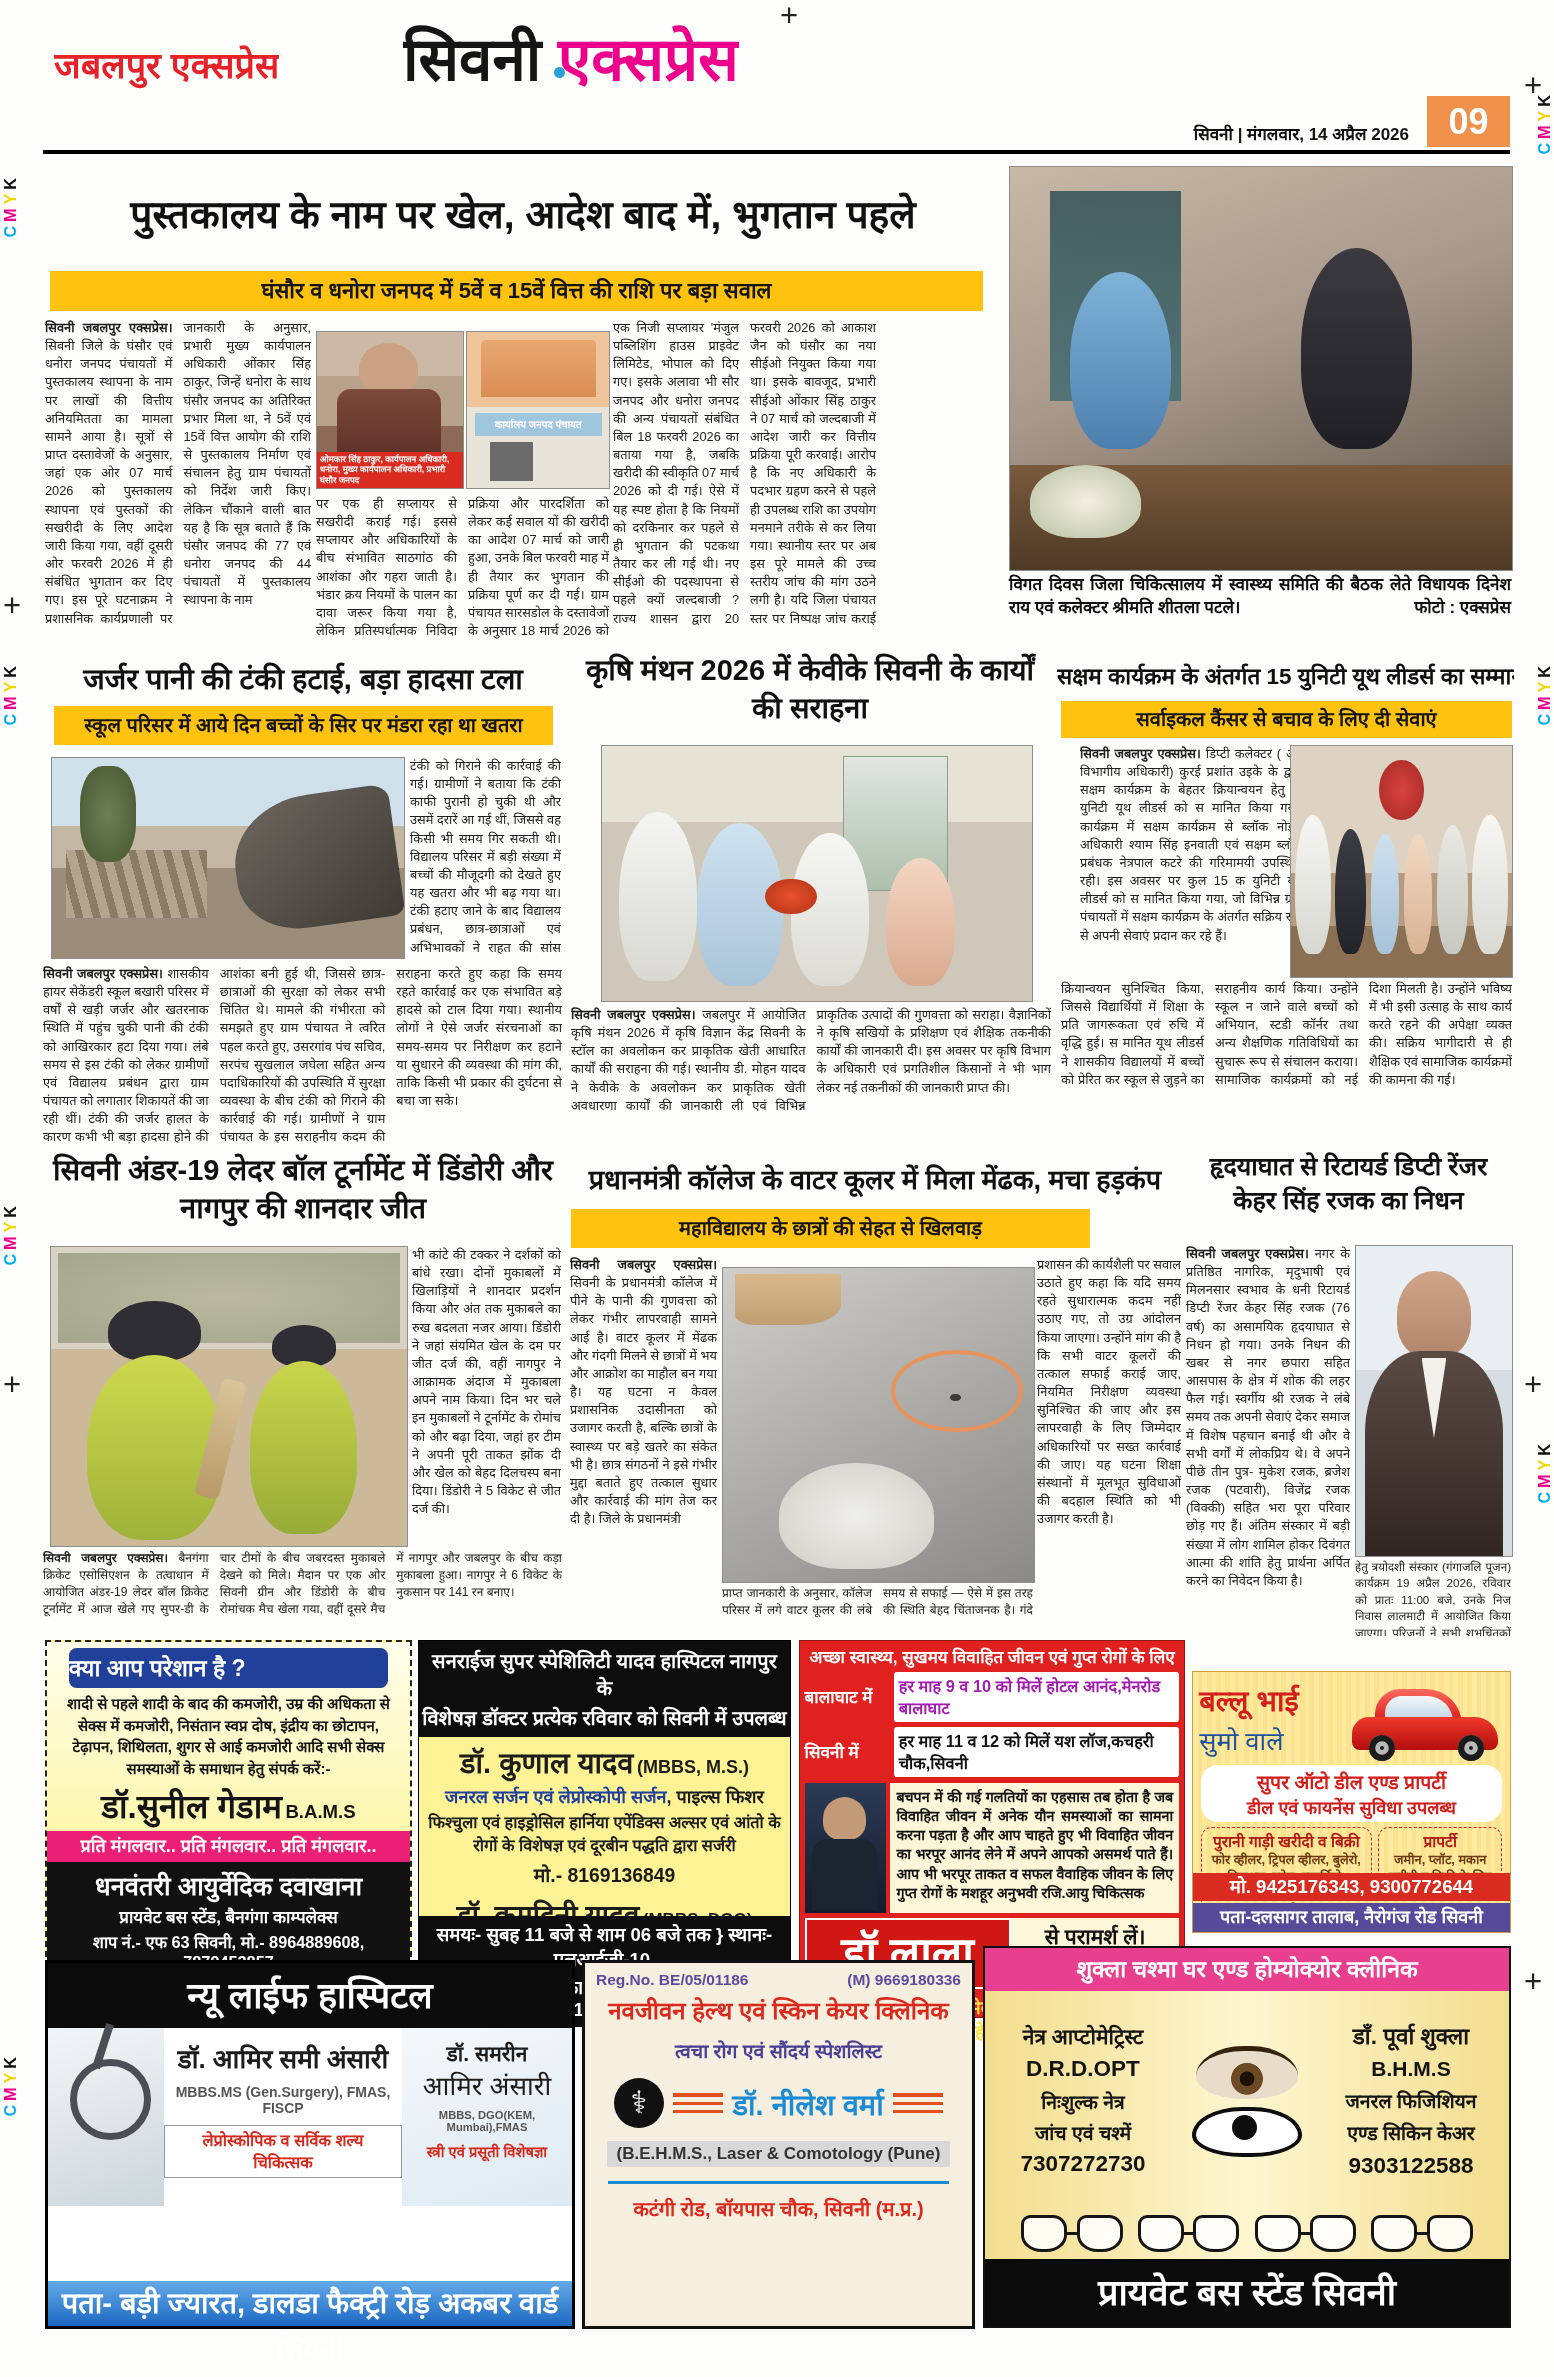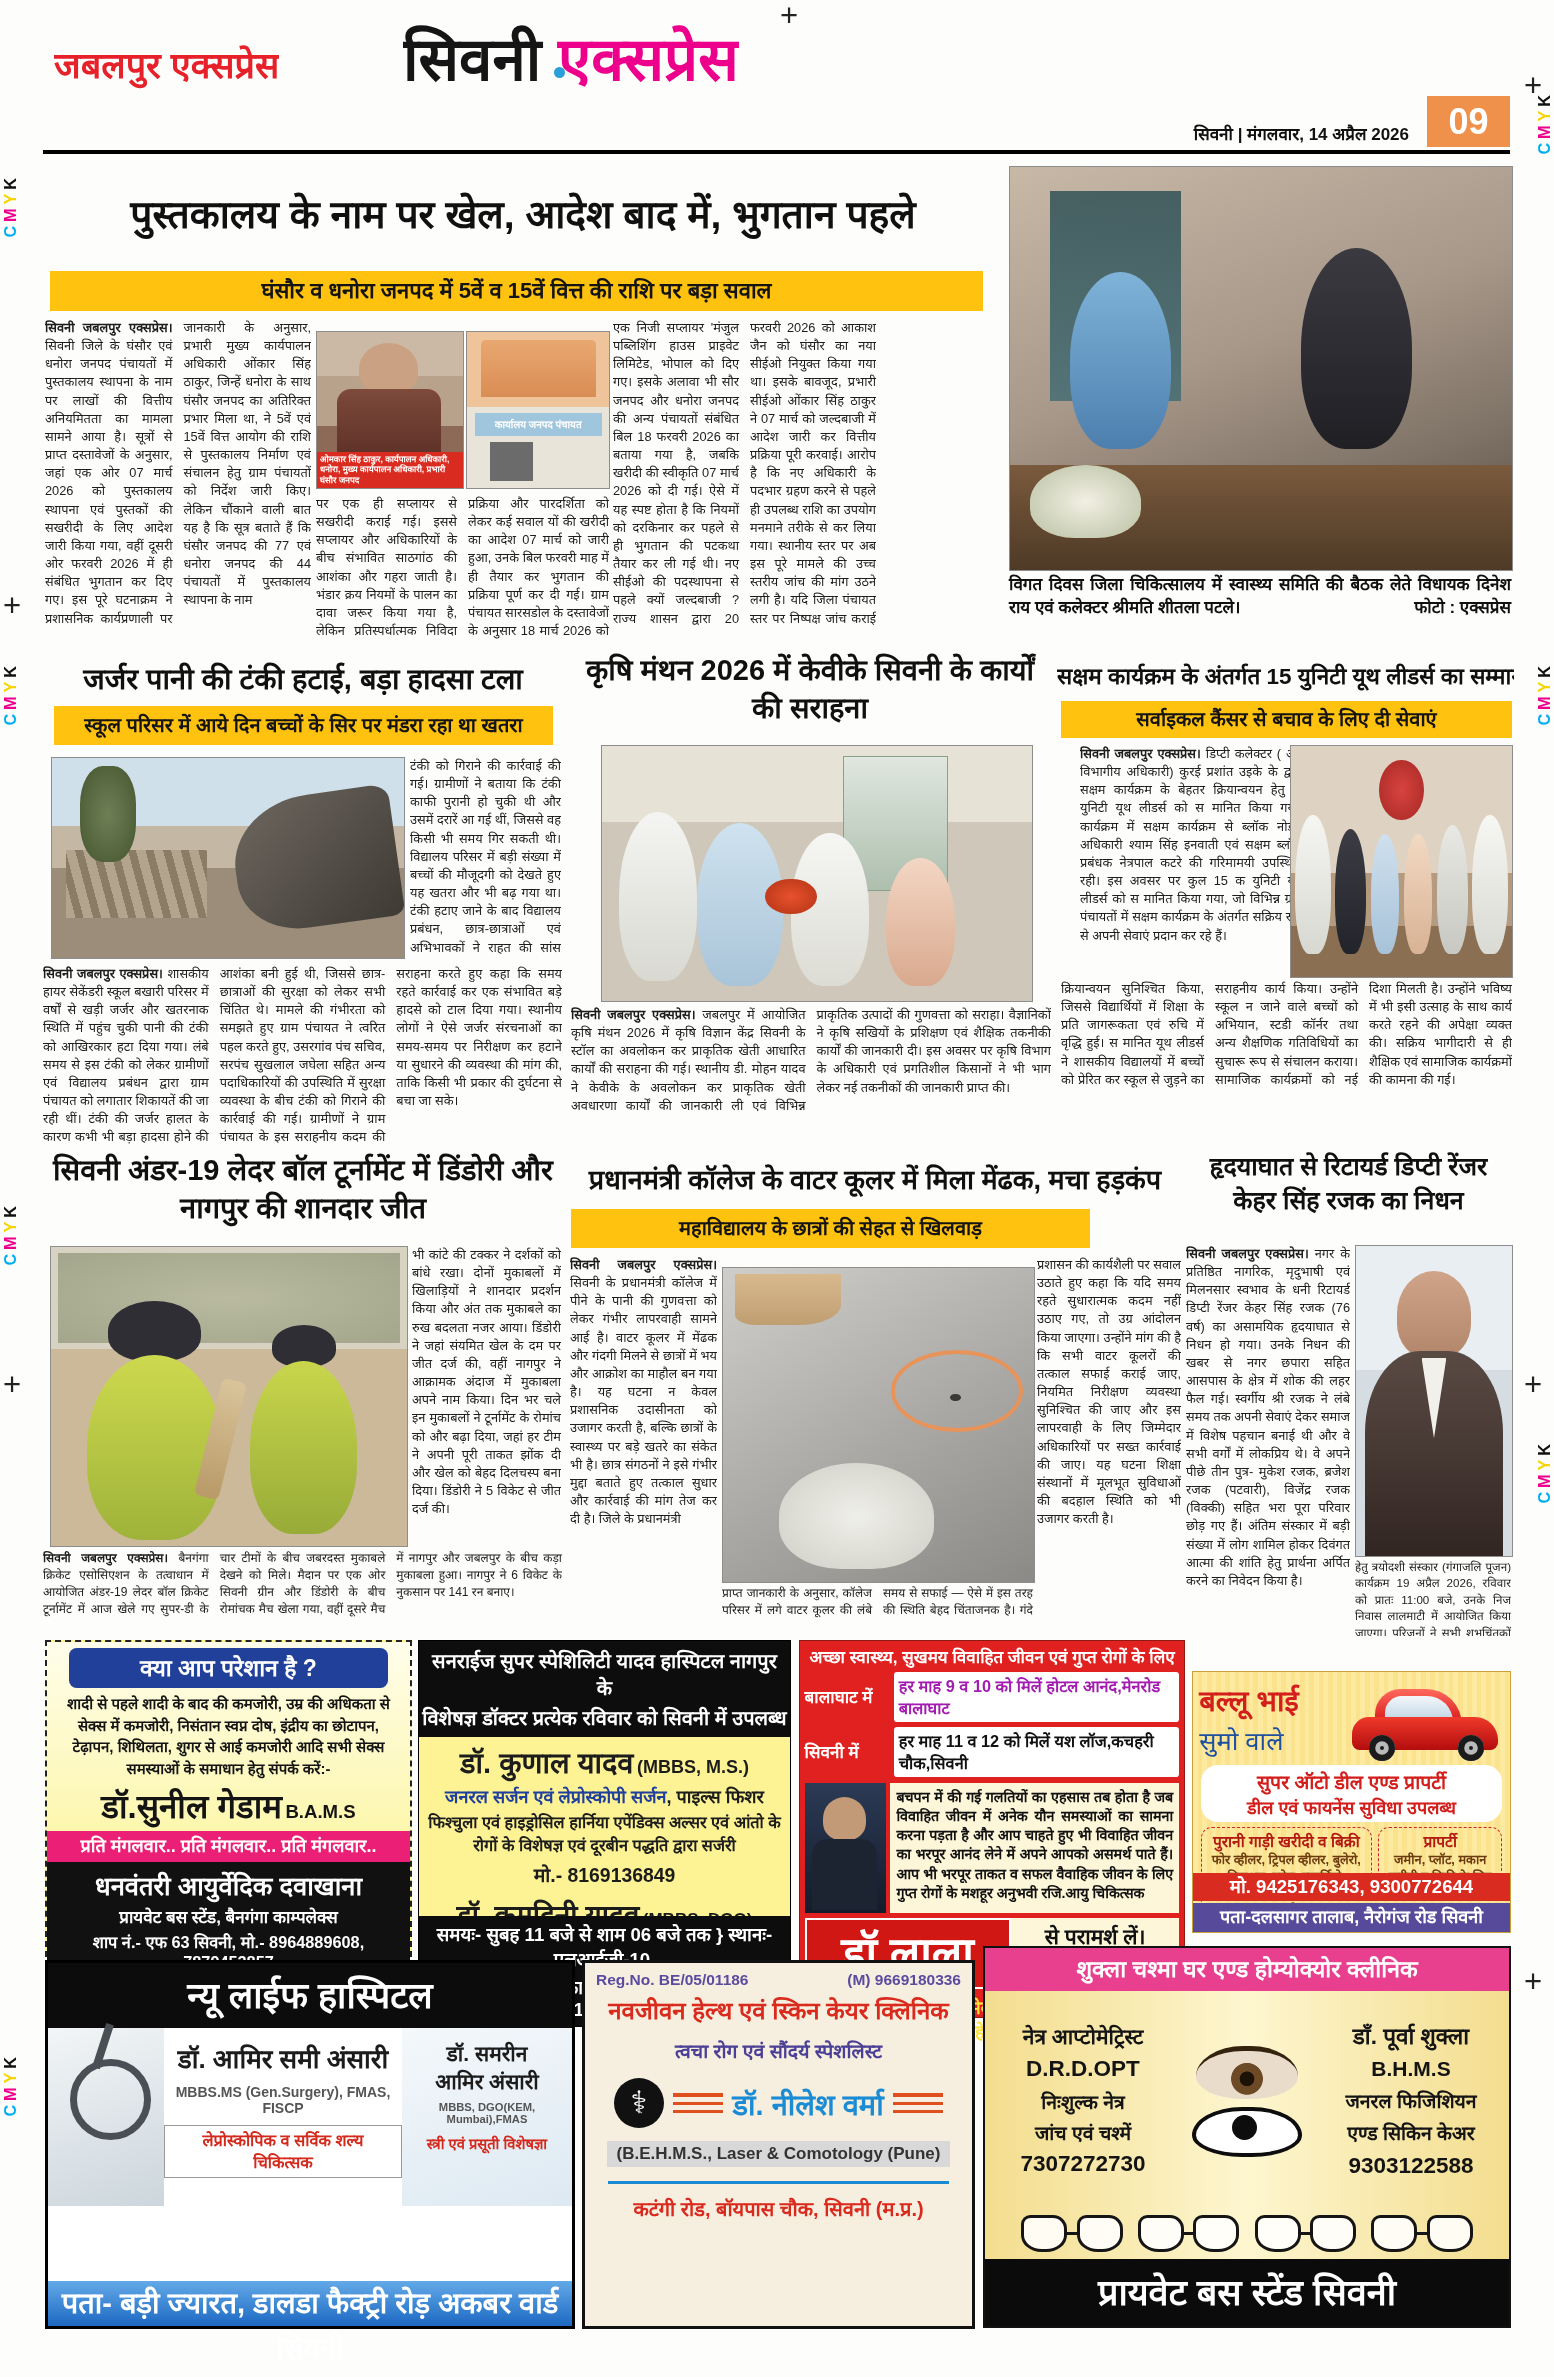--- a/index.html
+++ b/index.html
@@ -189,21 +189,21 @@
     <span>नगर के प्रतिष्ठित नागरिक, मृदुभाषी एवं मिलनसार स्वभाव के धनी रिटायर्ड डिप्टी रेंजर केहर सिंह रजक (76 वर्ष) का असामयिक हृदयाघात से निधन हो गया। उनके निधन की खबर से नगर छपारा सहित आसपास के क्षेत्र में शोक की लहर फैल गई। स्वर्गीय श्री रजक ने लंबे समय तक अपनी सेवाएं देकर समाज में विशेष पहचान बनाई थी और वे सभी वर्गों में लोकप्रिय थे। वे अपने पीछे तीन पुत्र- मुकेश रजक, ब्रजेश रजक (पटवारी), विजेंद्र रजक (विक्की) सहित भरा पूरा परिवार छोड़ गए हैं। अंतिम संस्कार में बड़ी संख्या में लोग शामिल होकर दिवंगत आत्मा की शांति हेतु प्रार्थना अर्पित करने का निवेदन किया है।</span>
   </div>
   <div class="photo" style="left:1355px;top:1245px;width:156px;height:310px;background:linear-gradient(#e8eef2 0 40%,#d5dde2 40%);">
     <div class="blob" style="left:26%;top:8%;width:48%;height:28%;background:linear-gradient(#cfa488,#b2866a);"></div>
     <div class="abs" style="left:6%;top:34%;width:88%;height:66%;background:linear-gradient(#5a4a44,#322622);border-radius:40% 40% 0 0;"></div>
     <div class="abs" style="left:42%;top:36%;width:16%;height:26%;background:#f2f0ea;clip-path:polygon(0 0,100% 0,50% 100%);"></div>
   </div>
   <div class="abs bodytxt" style="left:1355px;top:1559px;width:156px;height:77px;font-size:11.6px;">हेतु त्रयोदशी संस्कार (गंगाजलि पूजन) कार्यक्रम 19 अप्रैल 2026, रविवार को प्रातः 11:00 बजे, उनके निज निवास लालमाटी में आयोजित किया जाएगा। परिजनों ने सभी शुभचिंतकों एवं श्रद्धालुओं से कार्यक्रम में उपस्थित होने का अनुरोध किया है।</div>
 
   <div class="adbox" style="left:45px;top:1640px;width:367px;height:317px;border:2.3px dashed #222;background:linear-gradient(#fffdea,#fbf386);">
-    <div style="margin:6.2px auto 3.1px;width:88%;height:40px;background:#20409a;border-radius:7.7px;color:#fff;font-size:23px;font-weight:bold;text-align:center;line-height:40px;overflow:hidden;">क्या आप परेशान है ?</div>
+    <div style="margin:6.2px auto 3.1px;width:88%;height:40px;background:#20409a;border-radius:7.7px;color:#fff;font-size:23px;font-weight:bold;text-align:left;line-height:40px;overflow:hidden;">क्या आप परेशान है ?</div>
     <div style="padding:1.5px 9.3px;font-size:15px;font-weight:bold;text-align:center;line-height:1.45;color:#141414;">शादी से पहले शादी के बाद की कमजोरी, उम्र की अधिकता से सेक्स में कमजोरी, निसंतान स्वप्न दोष, इंद्रीय का छोटापन, टेढ़ापन, शिथिलता, शुगर से आई कमजोरी आदि सभी सेक्स समस्याओं के समाधान हेतु संपर्क करें:-</div>
     <div style="text-align:center;margin-top:1.5px;">
       <span style="font-size:33px;font-weight:bold;color:#141414;">डॉ.सुनील गेडाम</span>
       <span style="font-size:18.6px;font-weight:bold;color:#141414;">B.A.M.S</span>
     </div>
     <div style="margin-top:3.1px;height:31px;background:#ec1f76;color:#fff;font-size:18px;font-weight:bold;text-align:center;line-height:31px;overflow:hidden;">प्रति मंगलवार..    प्रति मंगलवार..   प्रति मंगलवार..</div>
     <div style="height:102px;background:#111;color:#fff;text-align:center;padding-top:6.2px;">
       <div style="font-size:25.5px;font-weight:bold;">धनवंतरी आयुर्वेदिक दवाखाना</div>
       <div style="font-size:17px;font-weight:bold;margin-top:3.1px;">प्रायवेट बस स्टेंड, बैनगंगा काम्पलेक्स</div>
       <div style="font-size:16.3px;font-weight:bold;margin-top:3.1px;">शाप नं.- एफ 63 सिवनी, मो.- 8964889608, 7879453857</div>
@@ -299,21 +299,21 @@
     <div style="height:65px;background:#0c0c0c;color:#fff;font-size:36px;font-weight:bold;text-align:center;line-height:65px;">न्यू लाईफ हास्पिटल</div>
     <div style="display:flex;height:178px;">
       <div class="steth"></div>
       <div style="flex:1.4;text-align:center;padding-top:12.4px;">
         <div style="font-size:26px;font-weight:bold;">डॉ. आमिर समी अंसारी</div>
         <div style="font-size:14px;font-weight:bold;color:#555;margin-top:7.7px;">MBBS.MS (Gen.Surgery), FMAS, FISCP</div>
         <div style="display:inline-block;border:0.8px solid #999;color:#d42a1d;font-size:16.3px;font-weight:bold;margin-top:9.3px;padding:3.1px 6.2px;">लेप्रोस्कोपिक व सर्विक शल्य चिकित्सक</div>
       </div>
       <div style="flex:1;text-align:center;padding-top:11px;background:linear-gradient(160deg,#f4f8fb,#dde9f2);">
         <div style="font-size:21px;font-weight:bold;">डॉ. समरीन</div>
-        <div style="font-size:21px;font-weight:bold;">आमिर अंसारी</div>
+        <div style="font-size:26px;font-weight:normal;">आमिर अंसारी</div>
         <div style="font-size:11.2px;font-weight:bold;color:#555;margin-top:6.2px;">MBBS, DGO(KEM, Mumbai),FMAS</div>
         <div style="font-size:14.7px;font-weight:bold;color:#d42a1d;margin-top:7.7px;">स्त्री एवं प्रसूती विशेषज्ञा</div>
       </div>
     </div>
     <div style="position:absolute;left:0;bottom:0;width:100%;height:45px;background:linear-gradient(#63a9e8,#1d69c2);color:#fff;font-size:29px;font-weight:bold;text-align:center;line-height:45px;">पता- बड़ी ज्यारत, डालडा फैक्ट्री रोड़ अकबर वार्ड सिवनी</div>
   </div>
 
   <div class="adbox" style="left:582px;top:1960px;width:393px;height:369px;border:3.1px solid #111;background:#f6efdf;">
     <div style="display:flex;justify-content:space-between;padding:7.7px 11px 0;font-size:15.5px;font-weight:bold;color:#5a4ba0;">
       <span>Reg.No. BE/05/01186</span>

